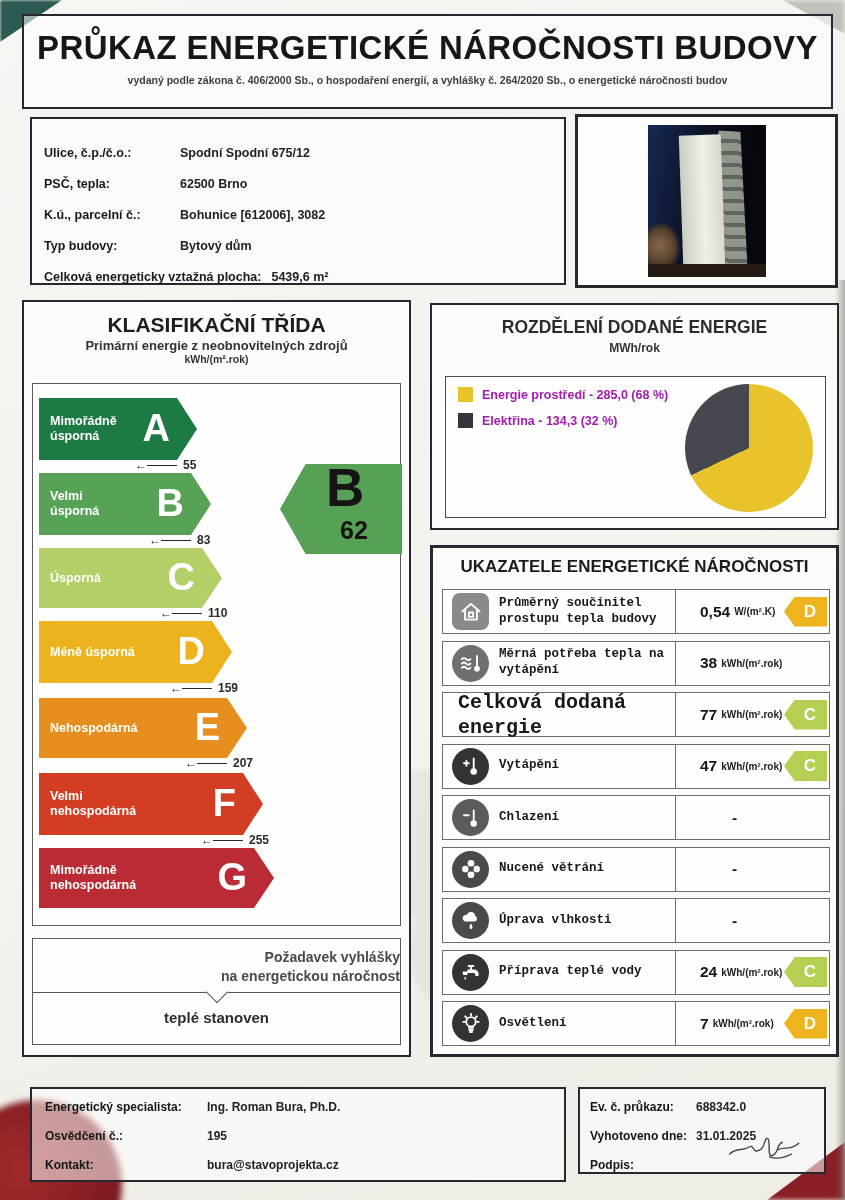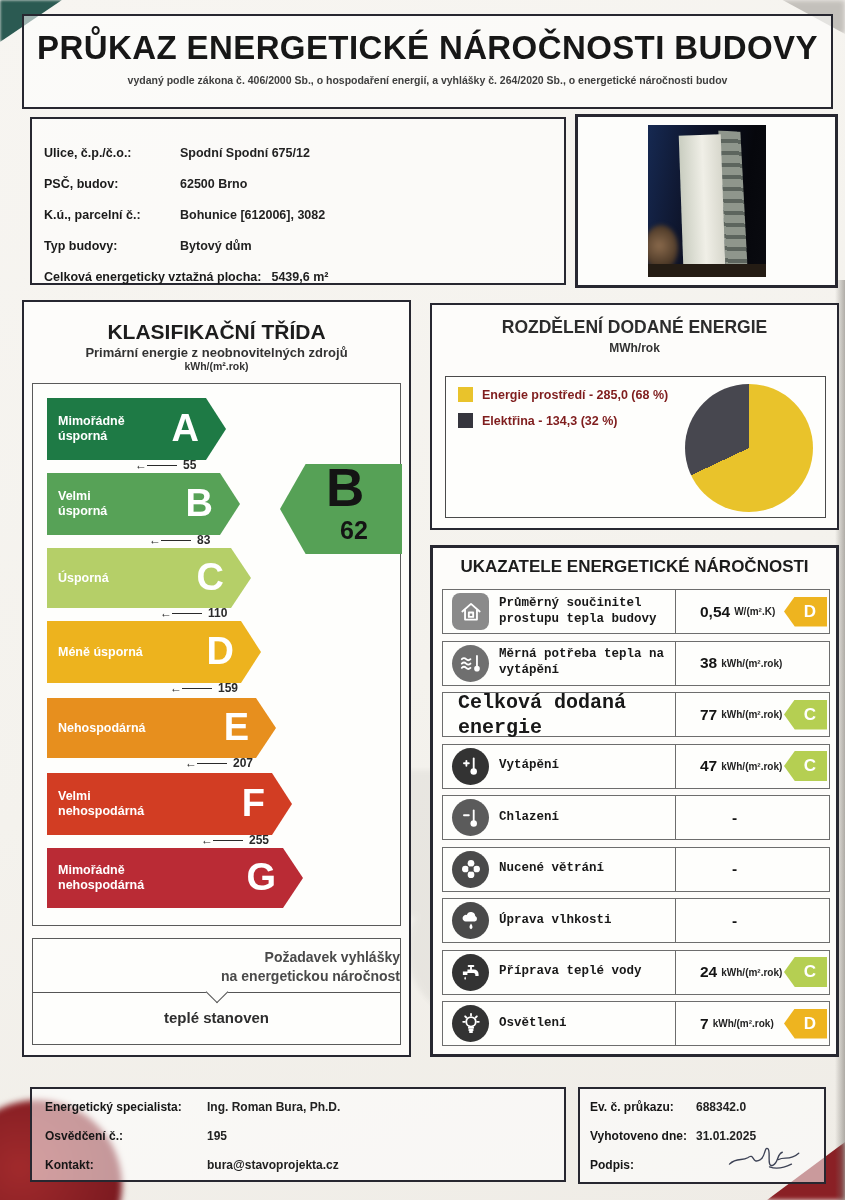--- a/index.html
+++ b/index.html
@@ -42,26 +42,26 @@
          repeating-linear-gradient(180deg,rgba(52,74,86,.0) 0 7px,rgba(52,74,86,.75) 7px 11px),
          repeating-linear-gradient(90deg,rgba(52,74,86,.0) 0 8px,rgba(52,74,86,.45) 8px 10px);
          background-blend-mode:normal,multiply,multiply;}
   .bldg-side{position:absolute;left:74px;top:6px;width:22px;height:140px;transform:rotate(-3deg) skewY(6deg);
          background:repeating-linear-gradient(180deg,#8f968c 0 8px,#5d655e 8px 12px);}
   .bldg-ground{position:absolute;left:0;bottom:0;width:100%;height:13px;background:#241c14;}
   .bldg-tree{position:absolute;left:-4px;bottom:6px;width:34px;height:46px;border-radius:50%;
          background:radial-gradient(circle at 45% 45%,#8a6a4c,#402f20 75%);filter:blur(2px);}
   
   .classbox{left:22px;top:300px;width:389px;height:757px;background:#fdfcfa;}
-  .class-title{margin-top:18px;text-align:center;font-size:21px;font-weight:800;color:#1d1d1d;}
+  .class-title{margin-top:11px;text-align:center;font-size:21px;font-weight:800;color:#1d1d1d;}
   .class-sub{margin-top:1px;text-align:center;font-size:13px;font-weight:800;color:#333;}
   .class-unit{text-align:center;font-size:10.5px;font-weight:600;color:#333;}
   .arrowsbox{position:absolute;left:8px;top:81px;width:369px;height:543px;border:1.5px solid #5a5a5a;background:#fefefc;box-sizing:border-box;}
-  .carrow{position:absolute;left:14px;display:flex;align-items:center;
-          clip-path:polygon(0 0,calc(100% - 20px) 0,100% 50%,calc(100% - 20px) 100%,0 100%);padding-left:21px;}
+  .carrow{position:absolute;left:6px;display:flex;align-items:center;
+          clip-path:polygon(0 0,calc(100% - 20px) 0,100% 50%,calc(100% - 20px) 100%,0 100%);}
   .carrow .clabel{position:absolute;left:11px;top:50%;transform:translateY(-50%);
           color:#fff;font-weight:800;font-size:12.5px;line-height:1.2;}
   .carrow .cletter{position:absolute;right:27px;top:50%;transform:translateY(-52%);
           color:#fff;font-weight:800;font-size:38px;}
   .threshold{position:absolute;display:flex;align-items:center;height:14px;font-size:12px;color:#2a2a2a;}
   .th-arrow{font-size:12px;line-height:10px;}
   .th-line{display:inline-block;width:30px;border-top:1.4px solid #2a2a2a;margin:1px 6px 0 0;}
   .th-num{font-weight:600;}
   .rating{position:absolute;left:247px;top:80px;width:122px;height:90px;background:#56a156;
           clip-path:polygon(0 50%,21% 0,100% 0,100% 100%,21% 100%);}
@@ -73,21 +73,21 @@
   .req-notch{position:absolute;left:50%;top:-1px;width:15px;height:15px;background:#fefefc;
           border-right:1.8px solid #555;border-bottom:1.8px solid #555;transform:translateX(-50%) rotate(45deg) ;margin-top:-8px;}
   .req-value{position:absolute;left:0;top:70px;width:100%;text-align:center;font-size:15px;font-weight:800;color:#2e2e2e;}
   
   .piebox{left:430px;top:303px;width:409px;height:227px;background:#fdfcfa;}
   .pie-title{margin-top:12px;text-align:center;font-size:17.5px;font-weight:800;color:#2c2c2c;}
   .pie-unit{margin-top:3px;text-align:center;font-size:12px;font-weight:600;color:#333;}
   .pie-inner{position:absolute;left:13px;top:71px;width:381px;height:142px;border:1.5px solid #4a4a4a;background:#fefefc;box-sizing:border-box;}
   .legend-item{display:flex;align-items:flex-start;margin:10px 0 0 12px;}
   .legend-swatch{width:15px;height:15px;margin-right:9px;flex:none;}
-  .legend-label{font-size:12.5px;font-weight:800;color:#7f1d1d;line-height:1.2;margin-top:1px;}
+  .legend-label{font-size:12.5px;font-weight:800;color:#a21caf;line-height:1.2;margin-top:1px;}
   .pie{position:absolute;right:12px;top:7px;width:128px;height:128px;border-radius:50%;}
   
   .indbox{left:430px;top:545px;width:409px;height:512px;border-width:3px;background:#fdfcfa;}
   .ind-title{margin-top:9px;text-align:center;font-size:17px;font-weight:800;color:#1c1c1c;}
   .ind-rows{position:absolute;left:9px;top:41px;width:388px;}
   .ind-row{position:relative;display:flex;align-items:center;height:45px;border:1.5px solid #6d6d6d;
            margin-bottom:6.5px;background:#fefefc;box-sizing:border-box;}
   .ind-left{display:flex;align-items:center;width:232px;flex:none;height:100%;font-family:Liberation Mono, monospace;}
   .ind-icon{width:37px;height:37px;border-radius:50%;margin:0 10px 0 9px;flex:none;
             display:flex;align-items:center;justify-content:center;}
@@ -99,21 +99,21 @@
              display:flex;align-items:center;padding-left:24px;box-sizing:border-box;}
   .ind-value{font-size:15.5px;font-weight:800;color:#141414;}
   .ind-unit{font-size:10px;font-weight:600;color:#222;margin-left:4px;}
   .badge{position:absolute;right:2px;top:50%;transform:translateY(-50%);width:43px;height:30px;
          clip-path:polygon(0 50%,25% 0,100% 0,100% 100%,25% 100%);
          display:flex;align-items:center;justify-content:center;}
   .badge span{color:#fff;font-weight:800;font-size:17px;margin-left:9px;}
   .dash{padding-left:56px;}
   
   .footL{left:30px;top:1087px;width:536px;height:95px;padding:11px 0 0 13px;}
-  .footR{left:578px;top:1087px;width:248px;height:97px;padding:11px 6px 0 10px;}
+  .footR{left:578px;top:1087px;width:248px;height:87px;padding:11px 6px 0 10px;}
   .foot-row{height:29px;font-size:12px;white-space:nowrap;}
   .foot-label{display:inline-block;font-weight:800;color:#161616;}
   .footL .foot-label{width:162px;}
   .footR .foot-label{width:106px;}
   .foot-value{font-weight:600;color:#222;}
   .signature{position:absolute;right:18px;bottom:4px;}
 </style>
 </head>
 <body>
 
@@ -127,21 +127,21 @@
   <div class="art art-watermark"></div>
 
   <header class="box titlebox">
     <div class="title">PRŮKAZ ENERGETICKÉ NÁROČNOSTI BUDOVY</div>
     <div class="subtitle">vydaný podle zákona č. 406/2000 Sb., o hospodaření energií, a vyhlášky č. 264/2020 Sb., o energetické náročnosti budov</div>
   </header>
 
   <section class="box infobox">
     <div id="info-rows">
         <div class="info-row"><span class="info-label">Ulice, č.p./č.o.:</span><span class="info-value">Spodní Spodní 675/12</span></div>
-        <div class="info-row"><span class="info-label">PSČ, budov:</span><span class="info-value">62500 Brno</span></div>
+        <div class="info-row"><span class="info-label">PSČ, tepla:</span><span class="info-value">62500 Brno</span></div>
         <div class="info-row"><span class="info-label">K.ú., parcelní č.:</span><span class="info-value">Bohunice [612006], 3082</span></div>
         <div class="info-row"><span class="info-label">Typ budovy:</span><span class="info-value">Bytový dům</span></div>
         <div class="info-row lastrow"><span class="info-label inline">Celková energeticky vztažná plocha:</span><span class="info-value">5439,6 m²</span></div>
       </div>
   </section>
 
   <section class="box photobox">
     <div class="photo">
       <div class="bldg-tree"></div>
       <div class="bldg-side"></div>

